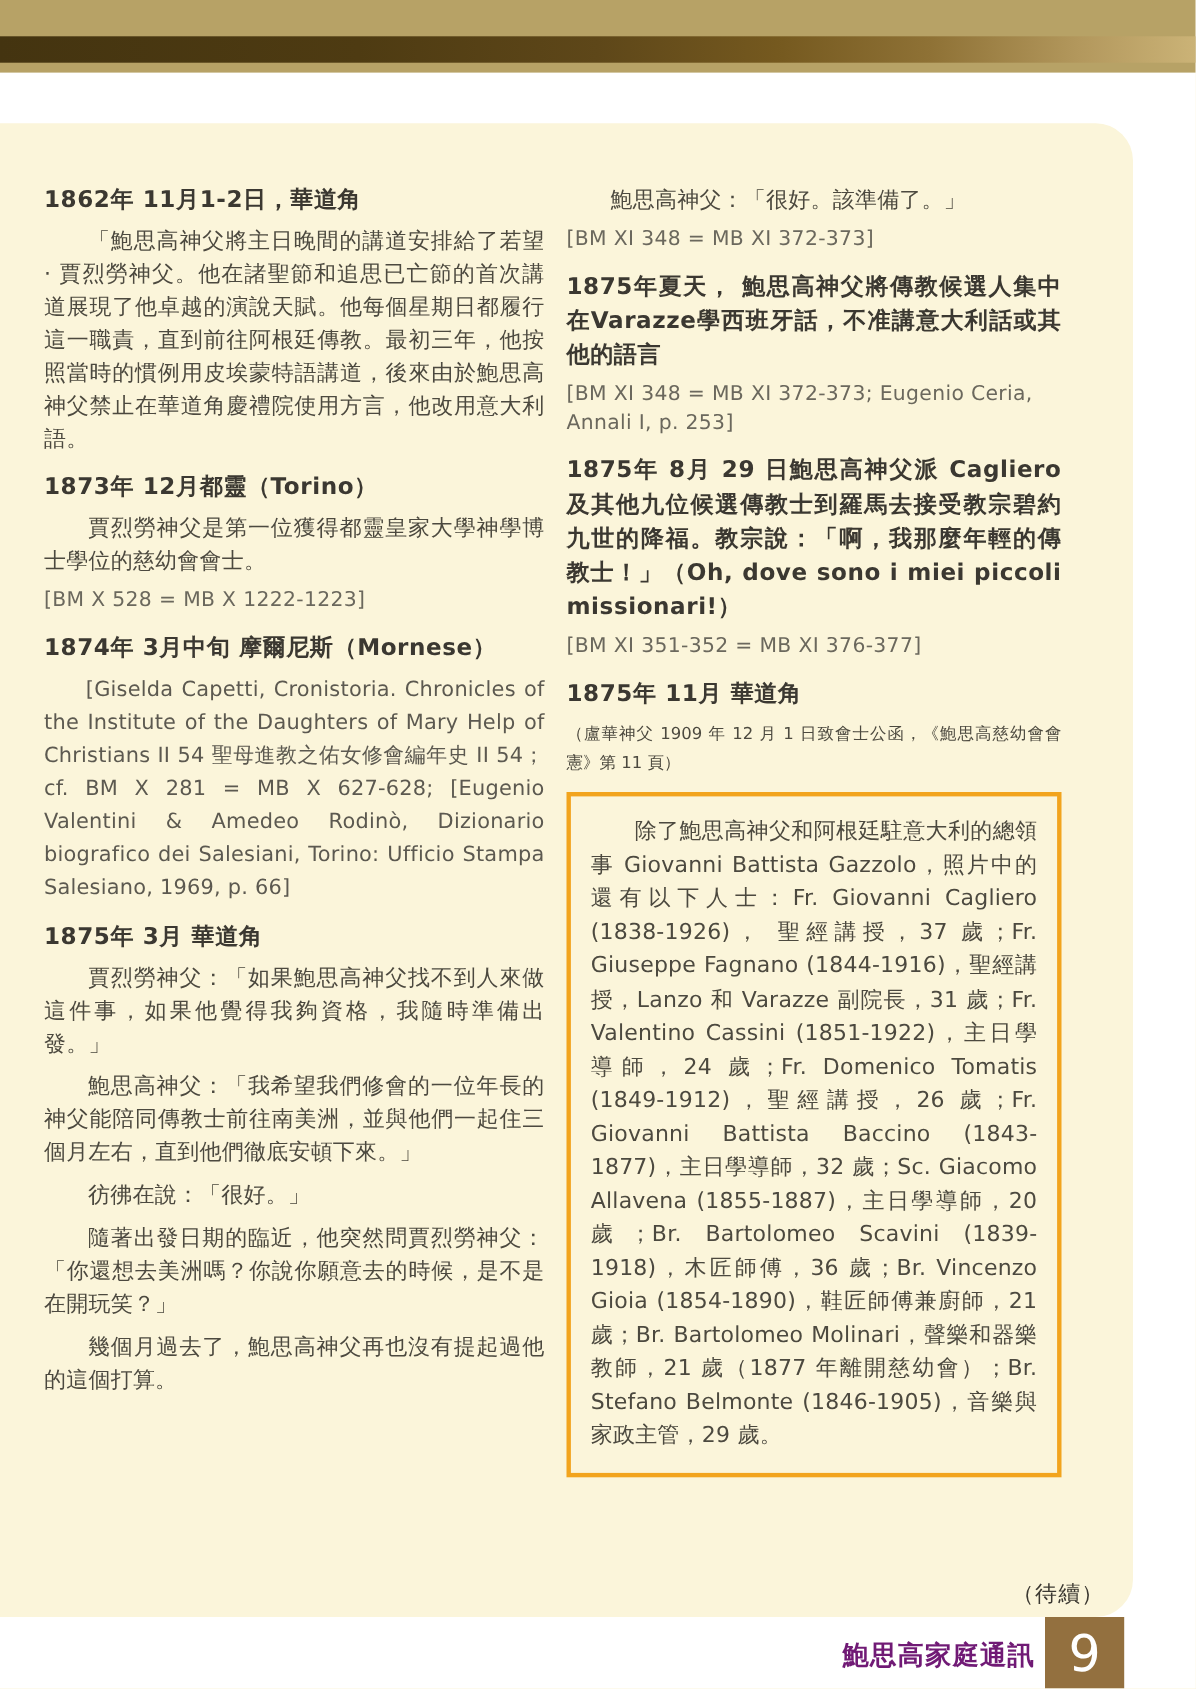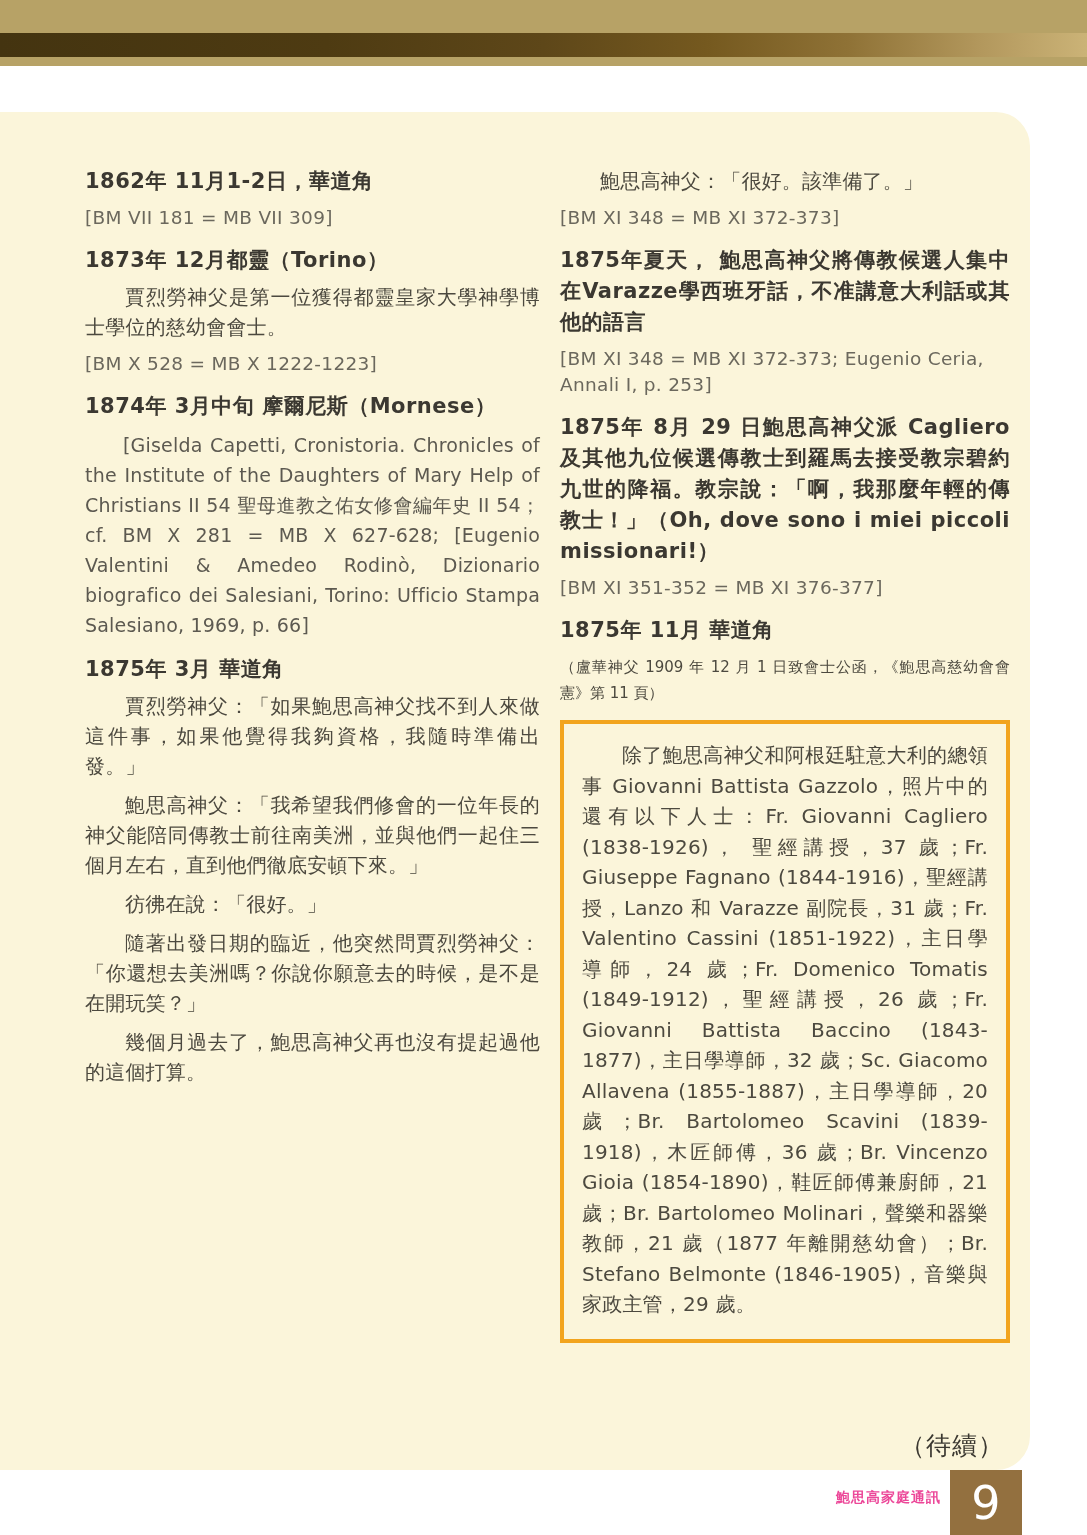--- a/index.html
+++ b/index.html
@@ -11,21 +11,21 @@
   
   .top-band { position:absolute; top:0; left:0; width:1087px; height:66px; background:#B7A266; }
   .top-stripe {
     position:absolute; top:33px; left:0; width:1087px; height:24px;
     background:linear-gradient(to right,#443410 0%,#4E3B12 30%,#5E4719 50%,#75591F 65%,#8F7236 78%,#B2975C 90%,#CBB377 100%);
   }
   
   .panel {
     position:absolute; top:112px; left:0; width:1030px; height:1358px;
     background:#FBF5DA; border-radius:0 34px 34px 0;
-    box-sizing:border-box; padding:54px 20px 0 85px; overflow:hidden;
+    box-sizing:border-box; padding:54px 20px 0 40px; overflow:hidden;
   }
   .cols { display:flex; gap:20px; }
   .col1 { width:455px; }
   .col2 { width:450px; }
 
   h3.hdr {
     font-size:21px; font-weight:bold; color:#3B3831;
     margin:14px 0 6px; line-height:31px; letter-spacing:0.5px; text-align:justify;
   }
   h3.hdr:first-child { margin-top:0; }
@@ -44,46 +44,46 @@
   p.small-cite {
     font-size:15px; color:#4C493F; line-height:26px; margin:8px 0 10px; text-align:justify;
   }
   .note-box {
     border:4px solid #F2A41D; margin-top:14px; padding:16px 18px 10px;
     box-sizing:border-box;
   }
   .note-box p.body { font-size:20px; line-height:30.5px; }
   .tbc {
     position:absolute; right:26px; bottom:8px;
-    font-size:25px; color:#3B3831; letter-spacing:1px;
+    font-size:20px; color:#3B3831; letter-spacing:1px;
   }
   
   .footer-title {
     position:absolute; right:146px; top:1489px;
-    font-size:14px; font-weight:bold; color:#ec4899; letter-spacing:1px;text-align:center;
+    font-size:24px; font-weight:bold; color:#701a75; letter-spacing:1px;text-align:center;
   }
   .page-box {
     position:absolute; left:950px; top:1470px; width:72px; height:65px;
     background:#93703F; color:#ffffff; font-size:46px;
     display:flex; align-items:center; justify-content:center;
   }
 </style>
 </head>
 <body>
 
 <div class="top-band">
   <div class="top-stripe"></div>
 </div>
 
 <div class="panel">
   <div class="cols">
 
     <div class="col1">
       <h3 class="hdr">1862年 11月1-2日，華道角</h3>
-      <p class="cite">[BM VII 181 = MB VII 309]</p>
+      <p class="body indent">「鮑思高神父將主日晚間的講道安排給了若望 · 賈烈勞神父。他在諸聖節和追思已亡節的首次講道展現了他卓越的演說天賦。他每個星期日都履行這一職責，直到前往阿根廷傳教。最初三年，他按照當時的慣例用皮埃蒙特語講道，後來由於鮑思高神父禁止在華道角慶禮院使用方言，他改用意大利語。</p>
 
       <h3 class="hdr">1873年 12月都靈（Torino）</h3>
       <p class="body indent">賈烈勞神父是第一位獲得都靈皇家大學神學博士學位的慈幼會會士。</p>
       <p class="cite">[BM X 528 = MB X 1222-1223]</p>
 
       <h3 class="hdr">1874年 3月中旬 摩爾尼斯（Mornese）</h3>
       <p class="cite-block">[Giselda Capetti, Cronistoria. Chronicles of the Institute of the Daughters of Mary Help of Christians II 54 聖母進教之佑女修會編年史 II 54；cf. BM X 281 = MB X 627-628; [Eugenio Valentini &amp; Amedeo Rodinò, Dizionario biografico dei Salesiani, Torino: Ufficio Stampa Salesiano, 1969, p. 66]</p>
 
       <h3 class="hdr">1875年 3月 華道角</h3>
       <p class="body indent">賈烈勞神父：「如果鮑思高神父找不到人來做這件事，如果他覺得我夠資格，我隨時準備出發。」</p>

